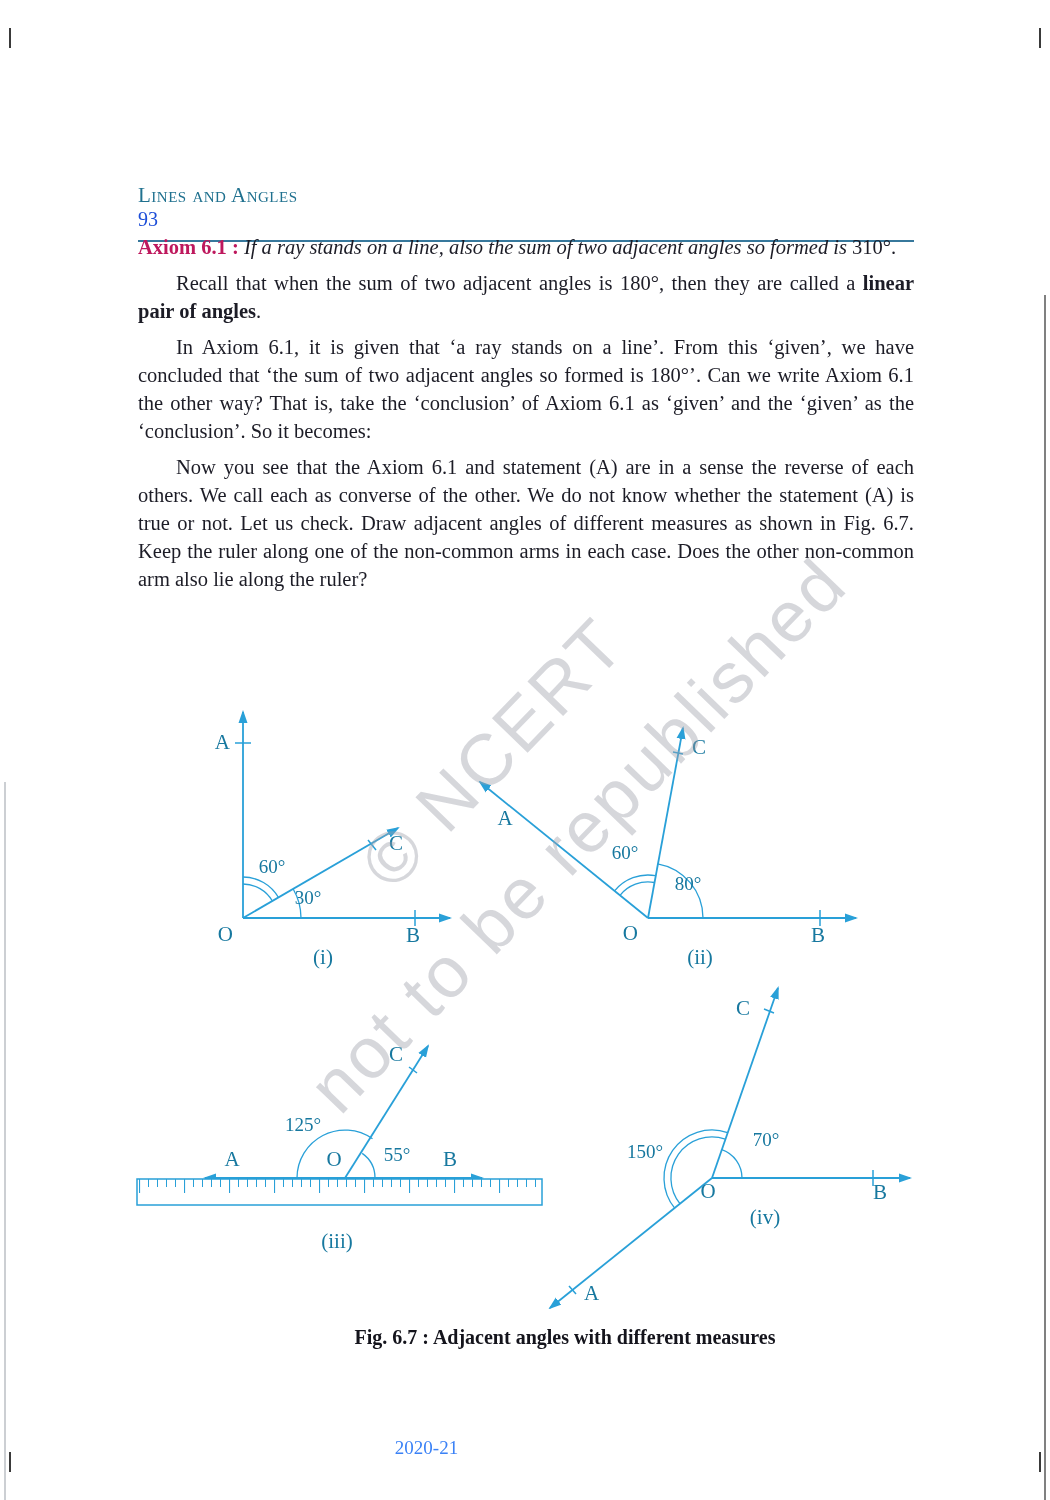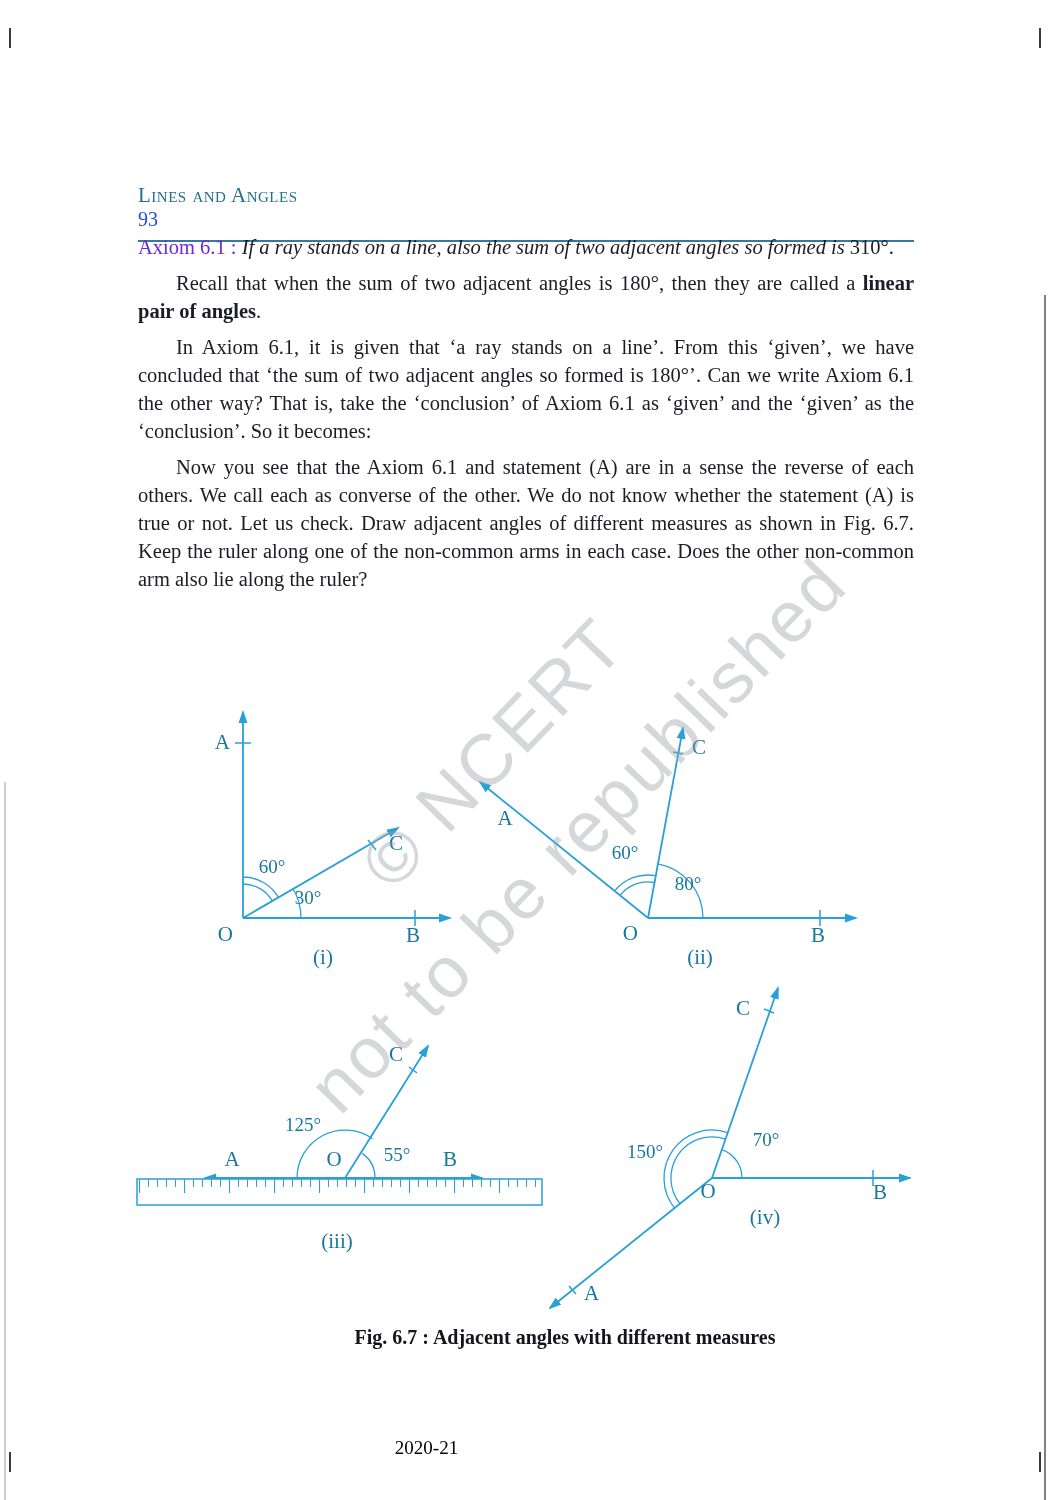--- a/index.html
+++ b/index.html
@@ -16,34 +16,34 @@
   
   .header{position:absolute;left:138px;top:183px;width:776px;display:flex;justify-content:space-between;
           align-items:baseline;border-bottom:2px solid #37789c;padding-bottom:9px;flex-direction:column;}
   .header-title{font-variant:small-caps;font-size:21px;letter-spacing:.5px;color:#20718f;}
   .page-number{font-size:20px;color:#1d4ed8;}
   
   .body-text{position:absolute;left:138px;top:233px;width:776px;font-size:20.5px;line-height:28px;text-align:justify;}
   .para{margin:0 0 8px 0;text-indent:38px;}
   .para.no-indent{text-indent:0;}
   .para.sp{margin-top:6px;}
-  .axiom-label{color:#6d28d9;font-weight:normal;}
+  .axiom-label{color:#be185d;font-weight:bold;}
   
   .figure-svg{position:absolute;left:0;top:698px;}
   .ray{stroke:#29a0d8;stroke-width:1.8;fill:none;}
   .arc{stroke:#29a0d8;stroke-width:1.3;fill:none;}
   .tick{stroke:#29a0d8;stroke-width:1.5;}
   .ruler-frame{fill:#ffffff;stroke:#29a0d8;stroke-width:1.5;}
   .figure-svg text{font-family:"Liberation Serif",serif;}
   .pt-label{font-size:21px;fill:#17789f;}
   .ang-label{font-size:19px;fill:#17789f;}
   .sub-label{font-size:21px;fill:#17789f;}
   .fig-caption{position:absolute;left:0;top:1326px;width:1050px;text-align:center;font-weight:bold;
                font-size:20px;color:#14141c;padding-left:40px;}
-  .footer{position:absolute;left:0;top:1437px;width:853px;text-align:center;font-size:19px;color:#000000;}
+  .footer{position:absolute;left:0;top:1437px;width:853px;text-align:center;font-size:19px;color:#3b82f6;}
   
   .watermark{position:absolute;left:35px;top:676px;width:1000px;text-align:center;transform:rotate(-46deg);
              font-family:"Liberation Sans",sans-serif;font-size:72px;line-height:118px;letter-spacing:3px;
              color:#9fa1ac;opacity:.42;pointer-events:none;white-space:nowrap;z-index:5;}
 </style>
 </head>
 <body>
 
 <div class="page">
 

